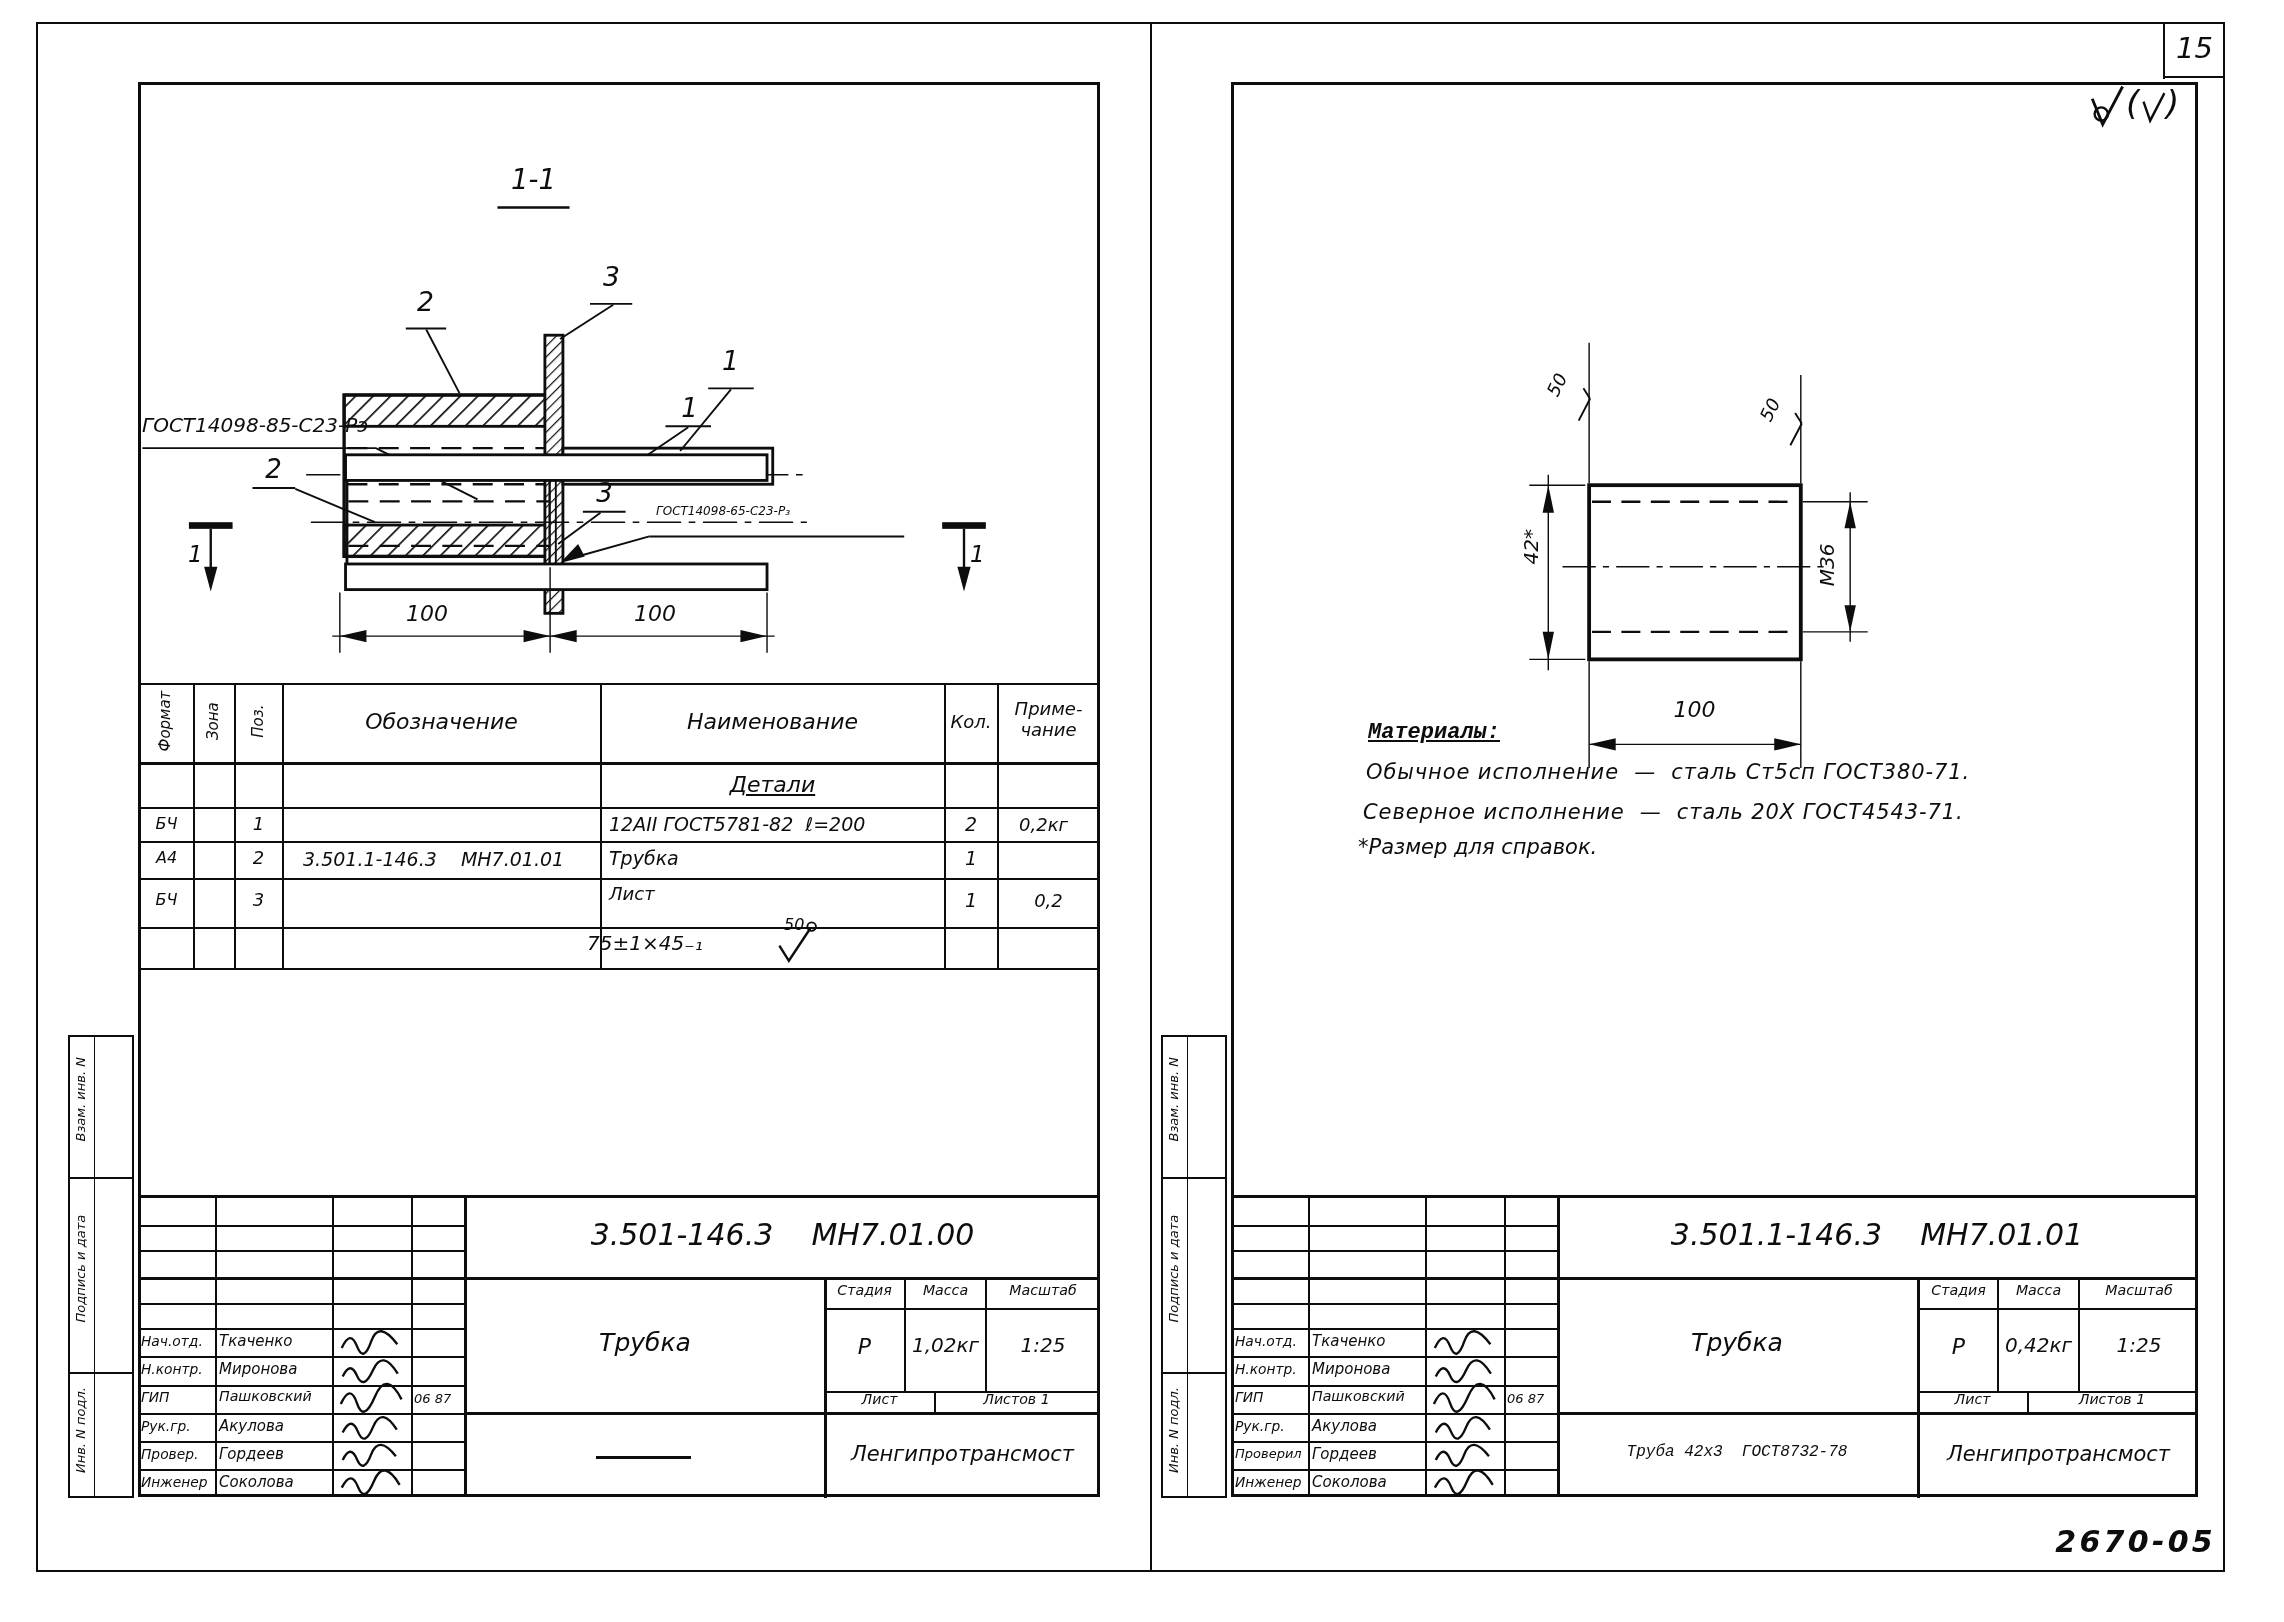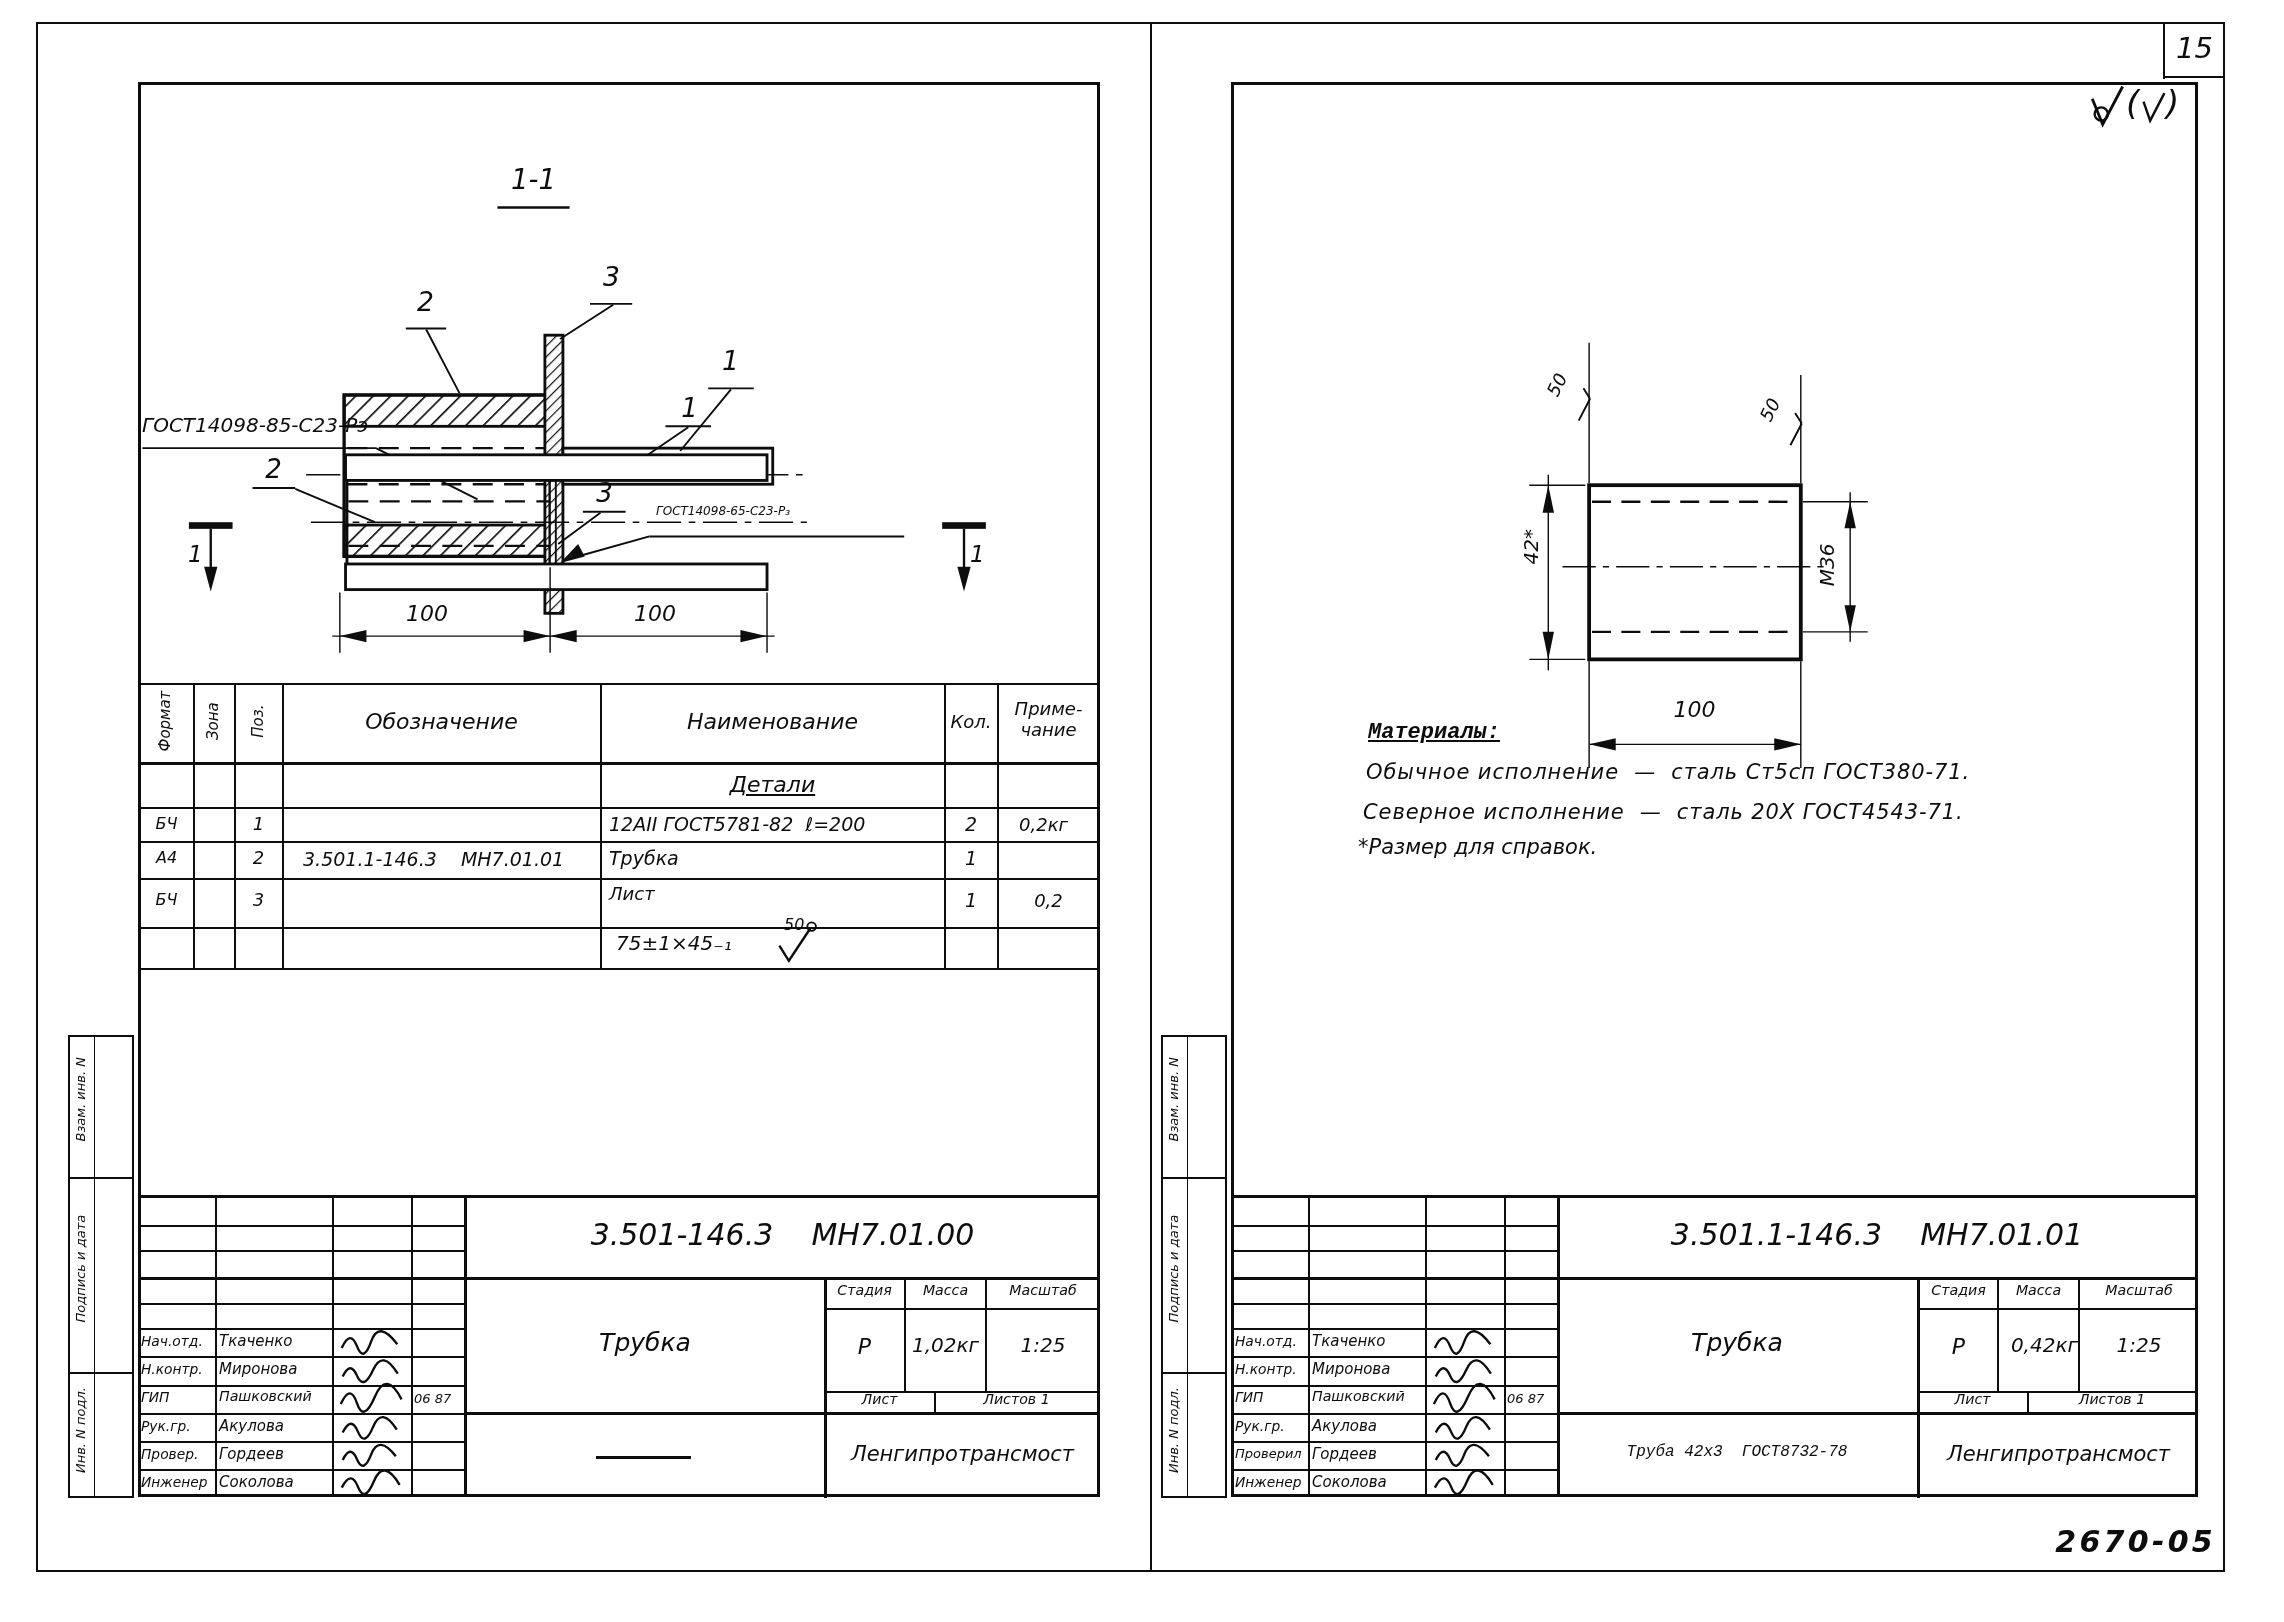--- a/index.html
+++ b/index.html
@@ -220,21 +220,21 @@
   <div class="txt ctr" style="left:944px;top:848px;width:54px;font-size:19px;">1</div>
 
   <div class="txt ctr" style="left:139px;top:891px;width:55px;font-size:16px;">БЧ</div>
   <div class="txt ctr" style="left:235px;top:890px;width:47px;font-size:18px;">3</div>
   <div class="txt" style="left:609px;top:884px;font-size:18px;display:flex;align-items:center;gap:6.6px;">
     <span>Лист</span>
   </div>
   <div class="txt ctr" style="left:944px;top:890px;width:54px;font-size:19px;">1</div>
   <div class="txt ctr" style="left:998px;top:891px;width:101px;font-size:18px;">0,2</div>
 
-  <div class="txt" style="left:616px;top:933px;font-size:20px;">75±1×45₋₁</div>
+  <div class="txt" style="left:587px;top:933px;font-size:20px;">75±1×45₋₁</div>
   <div class="txt" style="left:784px;top:916px;font-size:16px;">50</div>
 
   <div class="ln" style="left:138px;top:1195px;width:962px;height:2.8px;"></div>
   <div class="ln" style="left:138px;top:1277px;width:962px;height:2.8px;"></div>
   <div class="ln" style="left:138px;top:1225px;width:327px;height:1.9px;"></div>
   <div class="ln" style="left:138px;top:1250px;width:327px;height:1.9px;"></div>
   <div class="ln" style="left:138px;top:1303px;width:327px;height:1.9px;"></div>
   <div class="ln" style="left:138px;top:1328px;width:327px;height:1.9px;"></div>
   <div class="ln" style="left:138px;top:1356px;width:327px;height:1.9px;"></div>
   <div class="ln" style="left:138px;top:1385px;width:327px;height:1.9px;"></div>
@@ -316,21 +316,21 @@
   <div class="ln" style="left:2027px;top:1391px;width:1.9px;height:21.4px;"></div>
   <div class="ln" style="left:1557px;top:1412px;width:640px;height:2.8px;"></div>
 
   <div class="txt ctr" style="left:1566px;top:1219px;width:622px;font-size:30px;">3.501.1-146.3    МН7.01.01</div>
   <div class="txt ctr" style="left:1566px;top:1329px;width:342px;font-size:25px;">Трубка</div>
   <div class="txt ctr" style="left:1562px;top:1444px;width:350px;font-size:16px;font-family:Liberation Mono, monospace;">Труба 42х3  ГОСТ8732-78</div>
   <div class="txt ctr" style="left:1919px;top:1283px;width:79px;font-size:14.2px;">Стадия</div>
   <div class="txt ctr" style="left:1999px;top:1283px;width:79px;font-size:14.2px;">Масса</div>
   <div class="txt ctr" style="left:2080px;top:1283px;width:118px;font-size:14.2px;">Масштаб</div>
   <div class="txt ctr" style="left:1919px;top:1335px;width:79px;font-size:22px;">Р</div>
-  <div class="txt ctr" style="left:1999px;top:1335px;width:79px;font-size:20px;text-align:right;">0,42кг</div>
+  <div class="txt ctr" style="left:1999px;top:1335px;width:79px;font-size:20px;">0,42кг</div>
   <div class="txt ctr" style="left:2080px;top:1335px;width:118px;font-size:20px;">1:25</div>
   <div class="txt ctr" style="left:1919px;top:1392px;width:107px;font-size:14.2px;">Лист</div>
   <div class="txt ctr" style="left:2029px;top:1392px;width:166px;font-size:14.2px;">Листов 1</div>
   <div class="txt ctr" style="left:1922px;top:1443px;width:273px;font-size:21px;">Ленгипротрансмост</div>
 
   <div class="txt" style="left:1235px;top:1334px;width:71px;font-size:13.8px;">Нач.отд.</div>
   <div class="txt" style="left:1235px;top:1362px;width:71px;font-size:13.8px;">Н.контр.</div>
   <div class="txt" style="left:1235px;top:1390px;width:71px;font-size:13.8px;">ГИП</div>
   <div class="txt" style="left:1235px;top:1419px;width:71px;font-size:13.8px;">Рук.гр.</div>
   <div class="txt" style="left:1235px;top:1447px;width:76px;font-size:13px;">Проверил</div>

